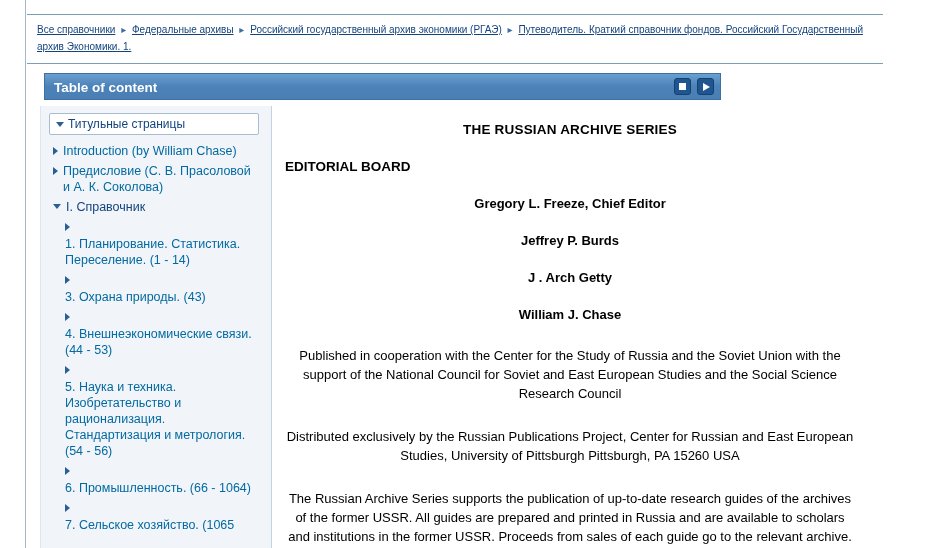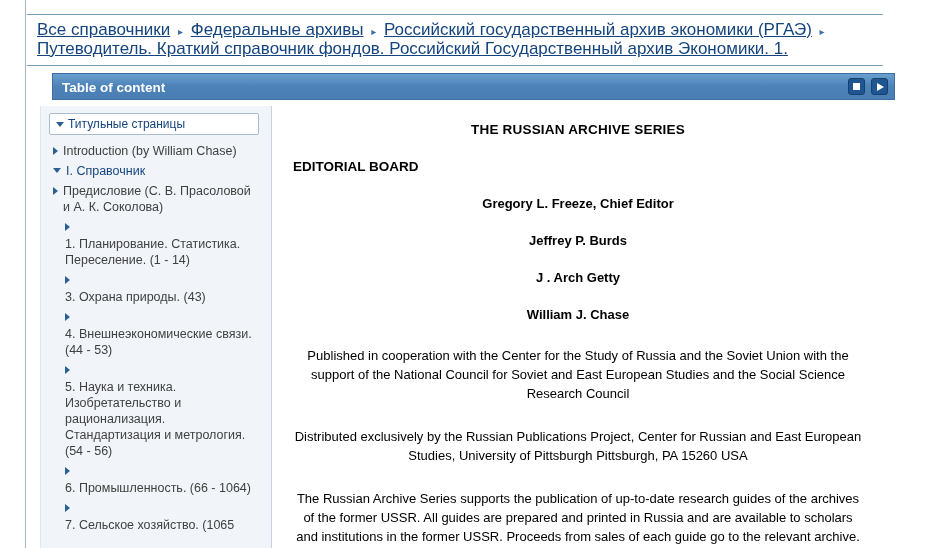--- a/index.html
+++ b/index.html
@@ -39,21 +39,21 @@
 
   
   .breadcrumb {
     position: absolute;
     left: 27px;
     top: 14px;
     width: 856px;
     padding: 6px 10px 8px 10px;
     border-top: 1px solid #7d9db5;
     border-bottom: 1px solid #7d9db5;
-    font-size: 17px;
+    font-size: 10px;
     color: #1b3f6b;
     line-height: 17px;
   }
   .crumb-link {
     color: #14447e;
     text-decoration: underline;
     cursor: pointer;
     white-space: normal;
   }
   .crumb-sep {
@@ -61,23 +61,23 @@
     width: 11px;
     text-align: center;
     color: #3a6ea5;
     font-size: 10px;
   }
   .crumb-sep::before { content: "\25B8"; }
 
   
   .toc-bar {
     position: absolute;
-    left: 52px;
+    left: 44px;
     top: 73px;
-    width: 843px;
+    width: 677px;
     height: 27px;
     background: linear-gradient(to bottom, #6b9fd0 0%, #4b82b8 50%, #4a7fb4 100%);
     border: 1px solid #3e6f9e;
     color: #ffffff;
     font-weight: bold;
     font-size: 13.5px;
     line-height: 27px;
     padding-left: 9px;
   }
   .toc-bar-btns {
@@ -155,30 +155,30 @@
   }
   .toc-item {
     display: flex;
     align-items: flex-start;
     gap: 5px;
     padding: 2px 4px 2px 6px;
     line-height: 16px;
     cursor: pointer;
   }
   .toc-item .lbl {
-    color: #404040;
+    color: #0369a1;
     text-decoration: none;
   }
   .toc-item.lvl2 { padding-left: 18px; flex-direction: column; }
   .toc-item.group .lbl { color: #14447e; }
 
   
   .content {
     position: absolute;
-    left: 273px;
+    left: 265px;
     top: 106px;
     width: 610px;
     height: 442px;
     overflow: hidden;
     padding: 8px 20px 0 20px;
     font-size: 13px;
     color: #000000;
   }
   .c-title {
     text-align: center;
@@ -242,28 +242,28 @@
       <div class="toc-sel">
         <span class="caret-down"></span>
         <span class="lbl">Титульные страницы</span>
       </div>
 
       <div class="toc-item">
         <span class="caret-right"></span>
         <span class="lbl">Introduction (by William Chase)</span>
       </div>
 
+      <div class="toc-item">
+        <span class="caret-right"></span>
+        <span class="lbl">Предисловие (С. В. Прасоловой и А. К. Соколова)</span>
+      </div>
+
       <div class="toc-item group">
         <span class="caret-down"></span>
         <span class="lbl">I. Справочник</span>
-      </div>
-
-      <div class="toc-item">
-        <span class="caret-right"></span>
-        <span class="lbl">Предисловие (С. В. Прасоловой и А. К. Соколова)</span>
       </div>
 
       <div class="toc-item lvl2">
         <span class="caret-right"></span>
         <span class="lbl">1. Планирование. Статистика. Переселение. (1 - 14)</span>
       </div>
 
 
       <div class="toc-item lvl2">
         <span class="caret-right"></span>

